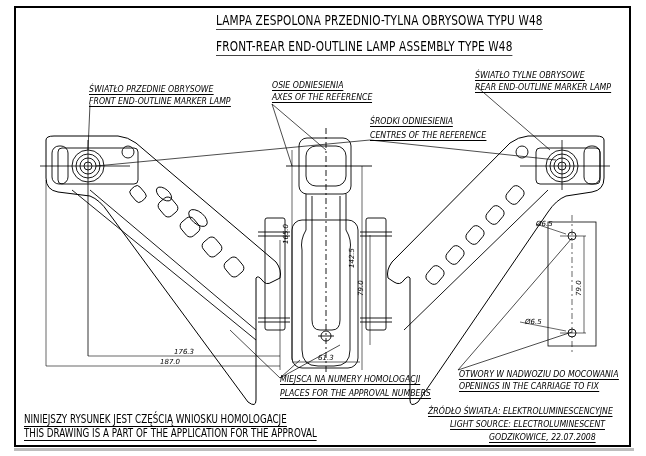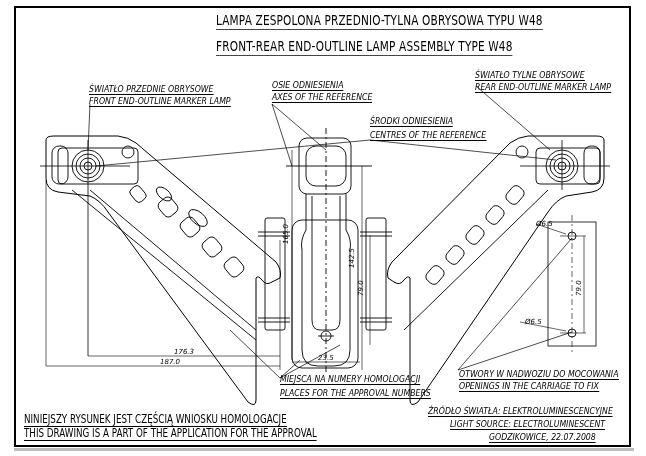--- a/index.html
+++ b/index.html
@@ -158,21 +158,21 @@
 
 <div class="t lbl" style="left:459px;top:369px;"><span>OTWORY W NADWOZIU DO MOCOWANIA</span></div>
 <div class="t lbl" style="left:459px;top:381px;"><span>OPENINGS IN THE CARRIAGE TO FIX</span></div>
 
 <div class="t dim" style="left:174px;top:349px;">176.3</div>
 <div class="t dim" style="left:148px;top:359px;margin-left:12px;">187.0</div>
 <div class="t dim" style="left:283px;top:244px;transform:rotate(-90deg);transform-origin:left top;">165.0</div>
 <div class="t dim" style="left:349px;top:268px;transform:rotate(-90deg);transform-origin:left top;">142.5</div>
 <div class="t dim" style="left:358px;top:296px;transform:rotate(-90deg);transform-origin:left top;">79.0</div>
 <div class="t dim" style="left:576px;top:296px;transform:rotate(-90deg);transform-origin:left top;">79.0</div>
-<div class="t dim" style="left:318px;top:355px;">23.5</div>
+<div class="t dim" style="left:318px;top:355px;">61.3</div>
 <div class="t dim" style="left:536px;top:221px;">Ø6.5</div>
 <div class="t dim" style="left:525px;top:319px;">Ø6.5</div>
 
 <div class="t note" style="left:24px;top:414px;"><span>NINIEJSZY RYSUNEK JEST CZĘŚCIĄ WNIOSKU HOMOLOGACJE</span></div>
 <div class="t note" style="left:24px;top:428px;"><span>THIS DRAWING IS A PART OF THE APPLICATION FOR THE APPROVAL</span></div>
 
 <div class="t src" style="left:428px;top:406px;"><span>ŹRÓDŁO ŚWIATŁA: ELEKTROLUMINESCENCYJNE</span></div>
 <div class="t src" style="left:450px;top:419px;"><span>LIGHT SOURCE: ELECTROLUMINESCENT</span></div>
 <div class="t src" style="left:489px;top:432px;"><span>GODZIKOWICE, 22.07.2008</span></div>
 

